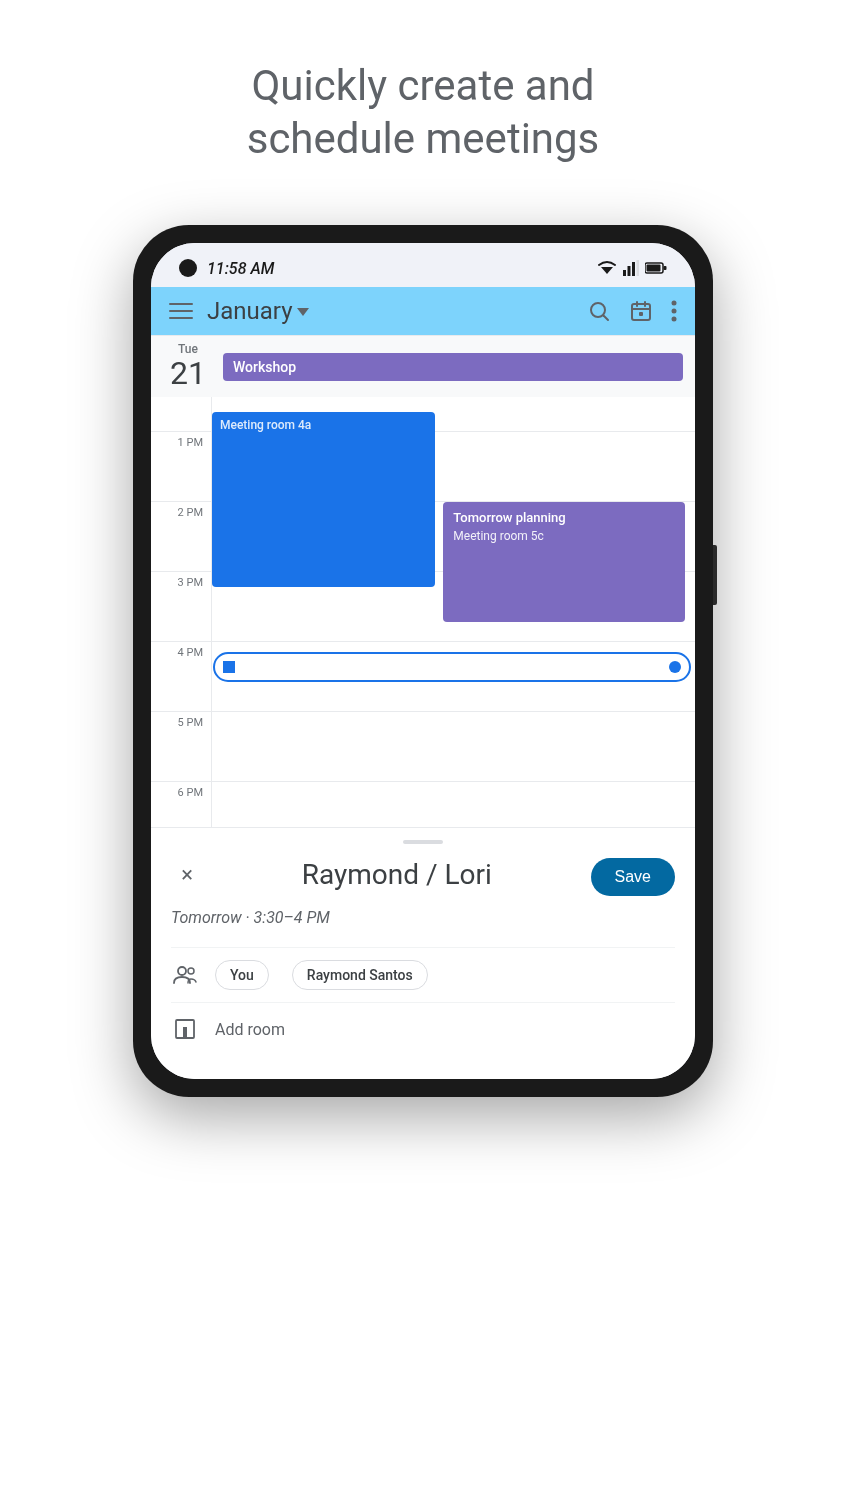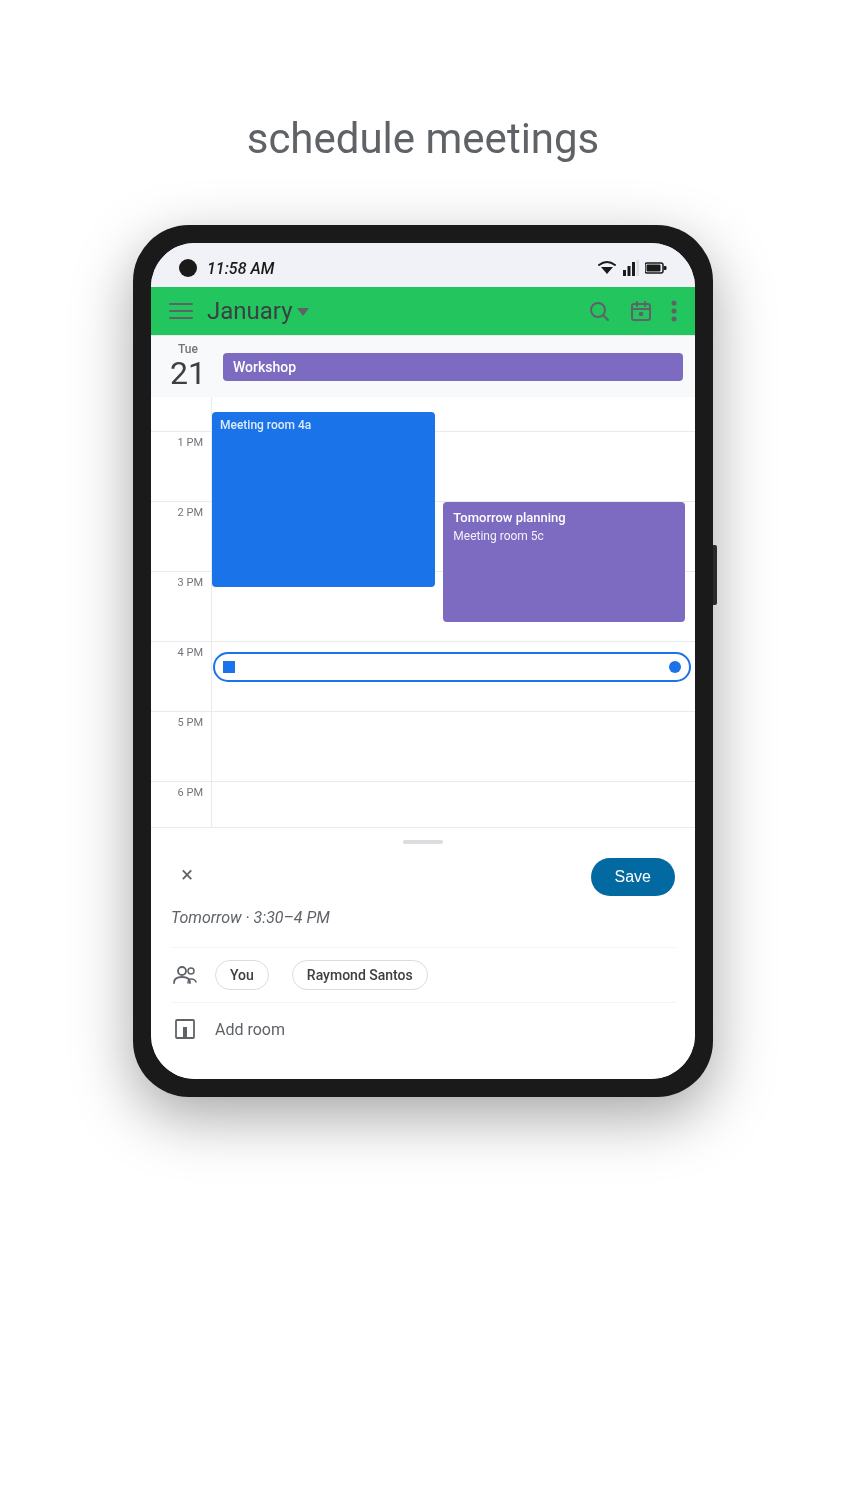--- a/index.html
+++ b/index.html
@@ -87,21 +87,21 @@
     }
 
     .status-icons {
       display: flex;
       align-items: center;
       gap: 6px;
     }
 
     
     .app-header {
-      background: #22c55e;
+      background: #7dd3fc;
       display: flex;
       align-items: center;
       padding: 10px 18px;
       gap: 14px;
       border-bottom: 1px solid #e8eaed;
     }
 
     .header-menu-icon {
       width: 24px;
       height: 24px;
@@ -297,21 +297,21 @@
       color: #5f6368;
     }
 
     
     svg { display: block; }
   </style>
 </head>
 <body>
 
 <p class="hero-text">
-  <br>
+  <span>Quickly create and</span><br>
   <span>schedule meetings</span>
 </p>
 
 <div class="phone-wrapper">
   <div class="phone-shell">
     <div class="phone-side-button"></div>
     <div class="phone-screen">
 
       <div class="status-bar">
         <div class="status-bar-left">
@@ -425,20 +425,21 @@
             <div style="width:12px; height:12px; background:#1a73e8; border-radius:50%;"></div>
           </div>
         </div>
       </div>
 
       <div class="bottom-sheet">
         <div class="sheet-handle"></div>
 
         <div class="sheet-header">
           <div class="close-btn">×</div>
+          <div class="event-title-text">Raymond / Lori</div>
           <button class="save-btn">Save</button>
         </div>
 
         <div class="event-datetime">Tomorrow · 3:30–4 PM</div>
 
         <div class="sheet-row">
           <div class="sheet-row-icon">
             <svg width="24" height="24" viewBox="0 0 24 24">
               <circle cx="9" cy="8" r="4" fill="none" stroke="#5f6368" stroke-width="1.8"></circle>
               <path d="M1,20 Q1,14 9,14 Q17,14 17,20" fill="none" stroke="#5f6368" stroke-width="1.8" stroke-linecap="round"></path>

